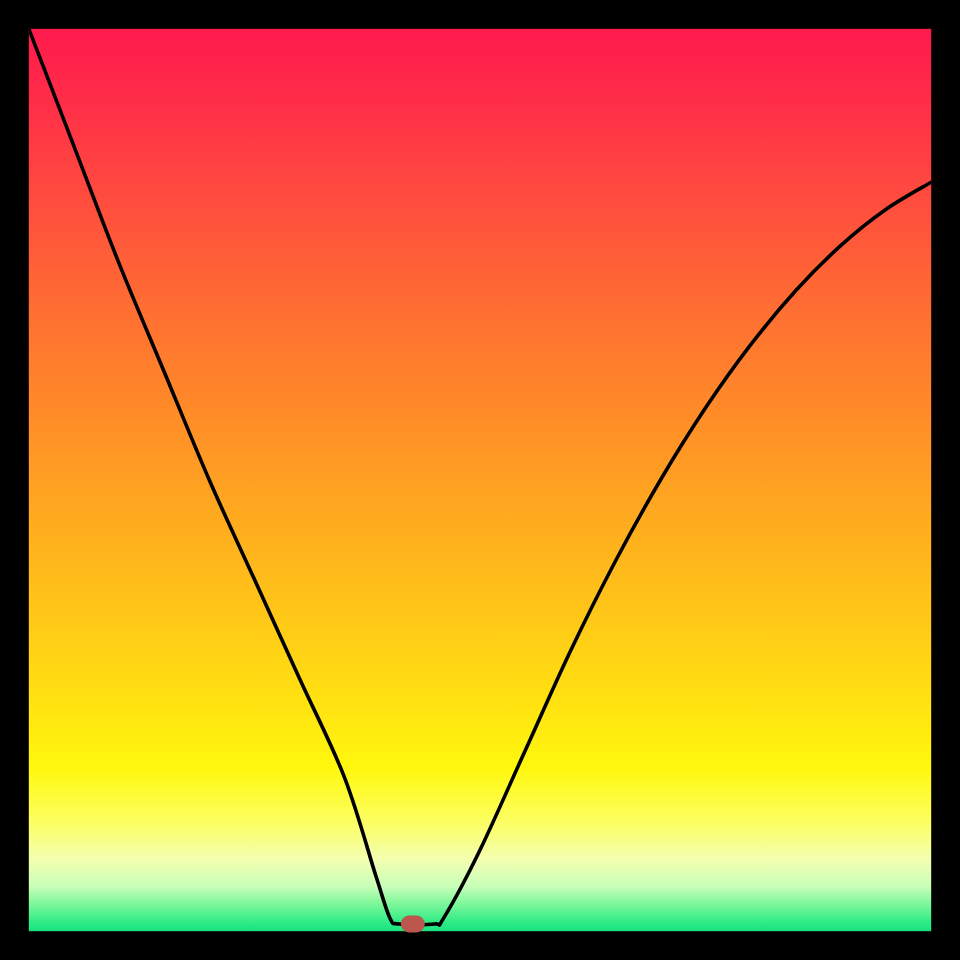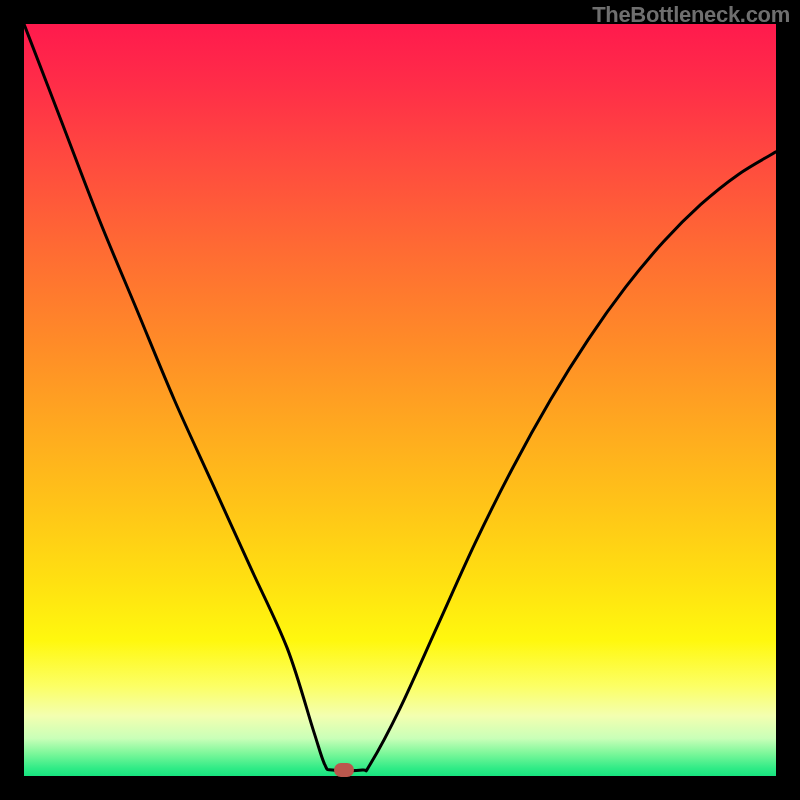--- a/index.html
+++ b/index.html
@@ -73,14 +73,13 @@
 <div class="frame">
   <div class="plot-area">
 
     <svg class="plot-svg" viewBox="0 0 752 752" preserveAspectRatio="none">
       <path id="curve-path" d="M 0.00 0.00 C 6.27 16.29, 25.07 65.17, 37.60 97.76 C 50.13 130.35, 62.67 164.19, 75.20 195.52 C 87.73 226.85, 100.27 255.68, 112.80 285.76 C 125.33 315.84, 137.87 347.17, 150.40 376.00 C 162.93 404.83, 175.47 431.15, 188.00 458.72 C 200.53 486.29, 213.07 513.87, 225.60 541.44 C 238.13 569.01, 252.55 596.59, 263.20 624.16 C 273.85 651.73, 283.25 687.45, 289.52 706.88 C 295.79 726.31, 297.67 734.20, 300.80 740.72 C 303.93 747.24, 302.05 745.11, 308.32 745.98 C 314.59 746.86, 332.13 746.86, 338.40 745.98 C 344.67 745.11, 339.65 751.00, 345.92 740.72 C 352.19 730.44, 364.72 707.51, 376.00 684.32 C 387.28 661.13, 401.07 629.17, 413.60 601.60 C 426.13 574.03, 438.67 545.20, 451.20 518.88 C 463.73 492.56, 476.27 467.49, 488.80 443.68 C 501.33 419.87, 513.87 397.31, 526.40 376.00 C 538.93 354.69, 551.47 334.64, 564.00 315.84 C 576.53 297.04, 589.07 279.49, 601.60 263.20 C 614.13 246.91, 626.67 231.87, 639.20 218.08 C 651.73 204.29, 664.27 191.76, 676.80 180.48 C 689.33 169.20, 701.87 159.17, 714.40 150.40 C 726.93 141.63, 745.73 131.60, 752.00 127.84" fill="none" stroke="#000000" stroke-width="3" stroke-linejoin="round" stroke-linecap="round"></path>
     </svg>
 
     <div id="marker" class="marker" style="left: 319.6px; top: 745.984px; background: rgb(187, 87, 77);"></div>
   </div>
 
-  <div class="watermark">TheBottleneck.com</div>
 </div>
 
 </body></html>

